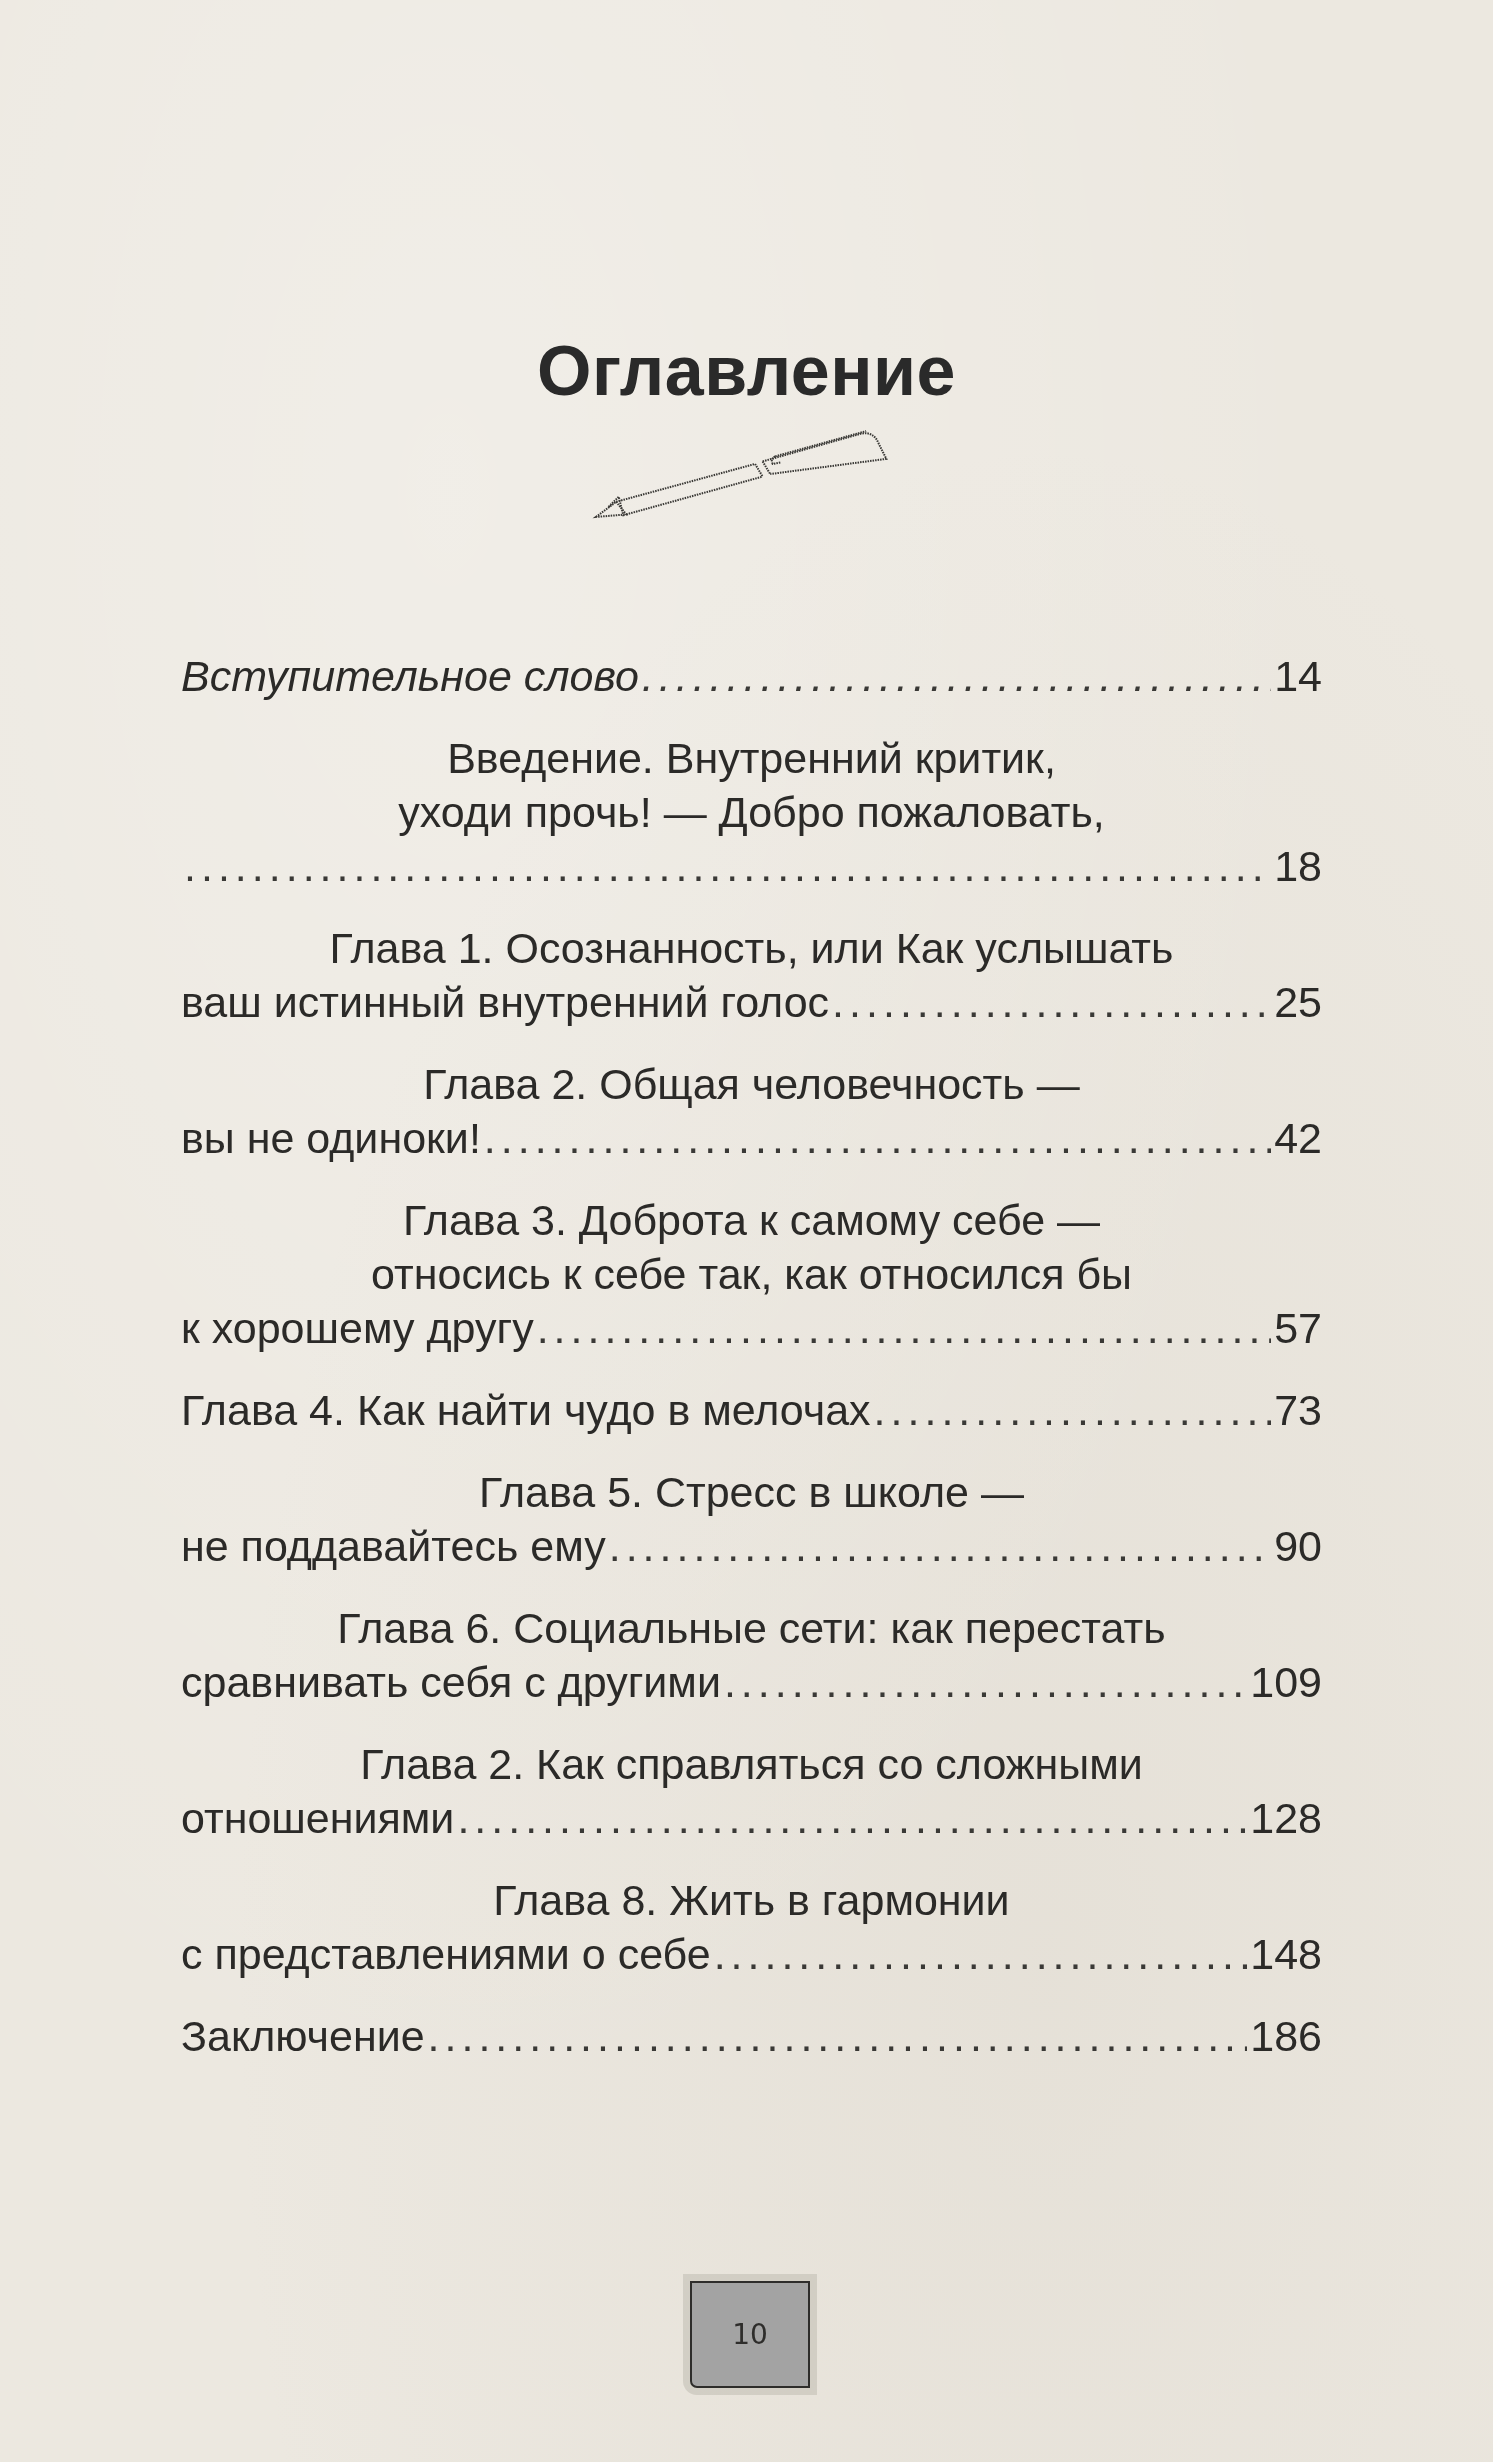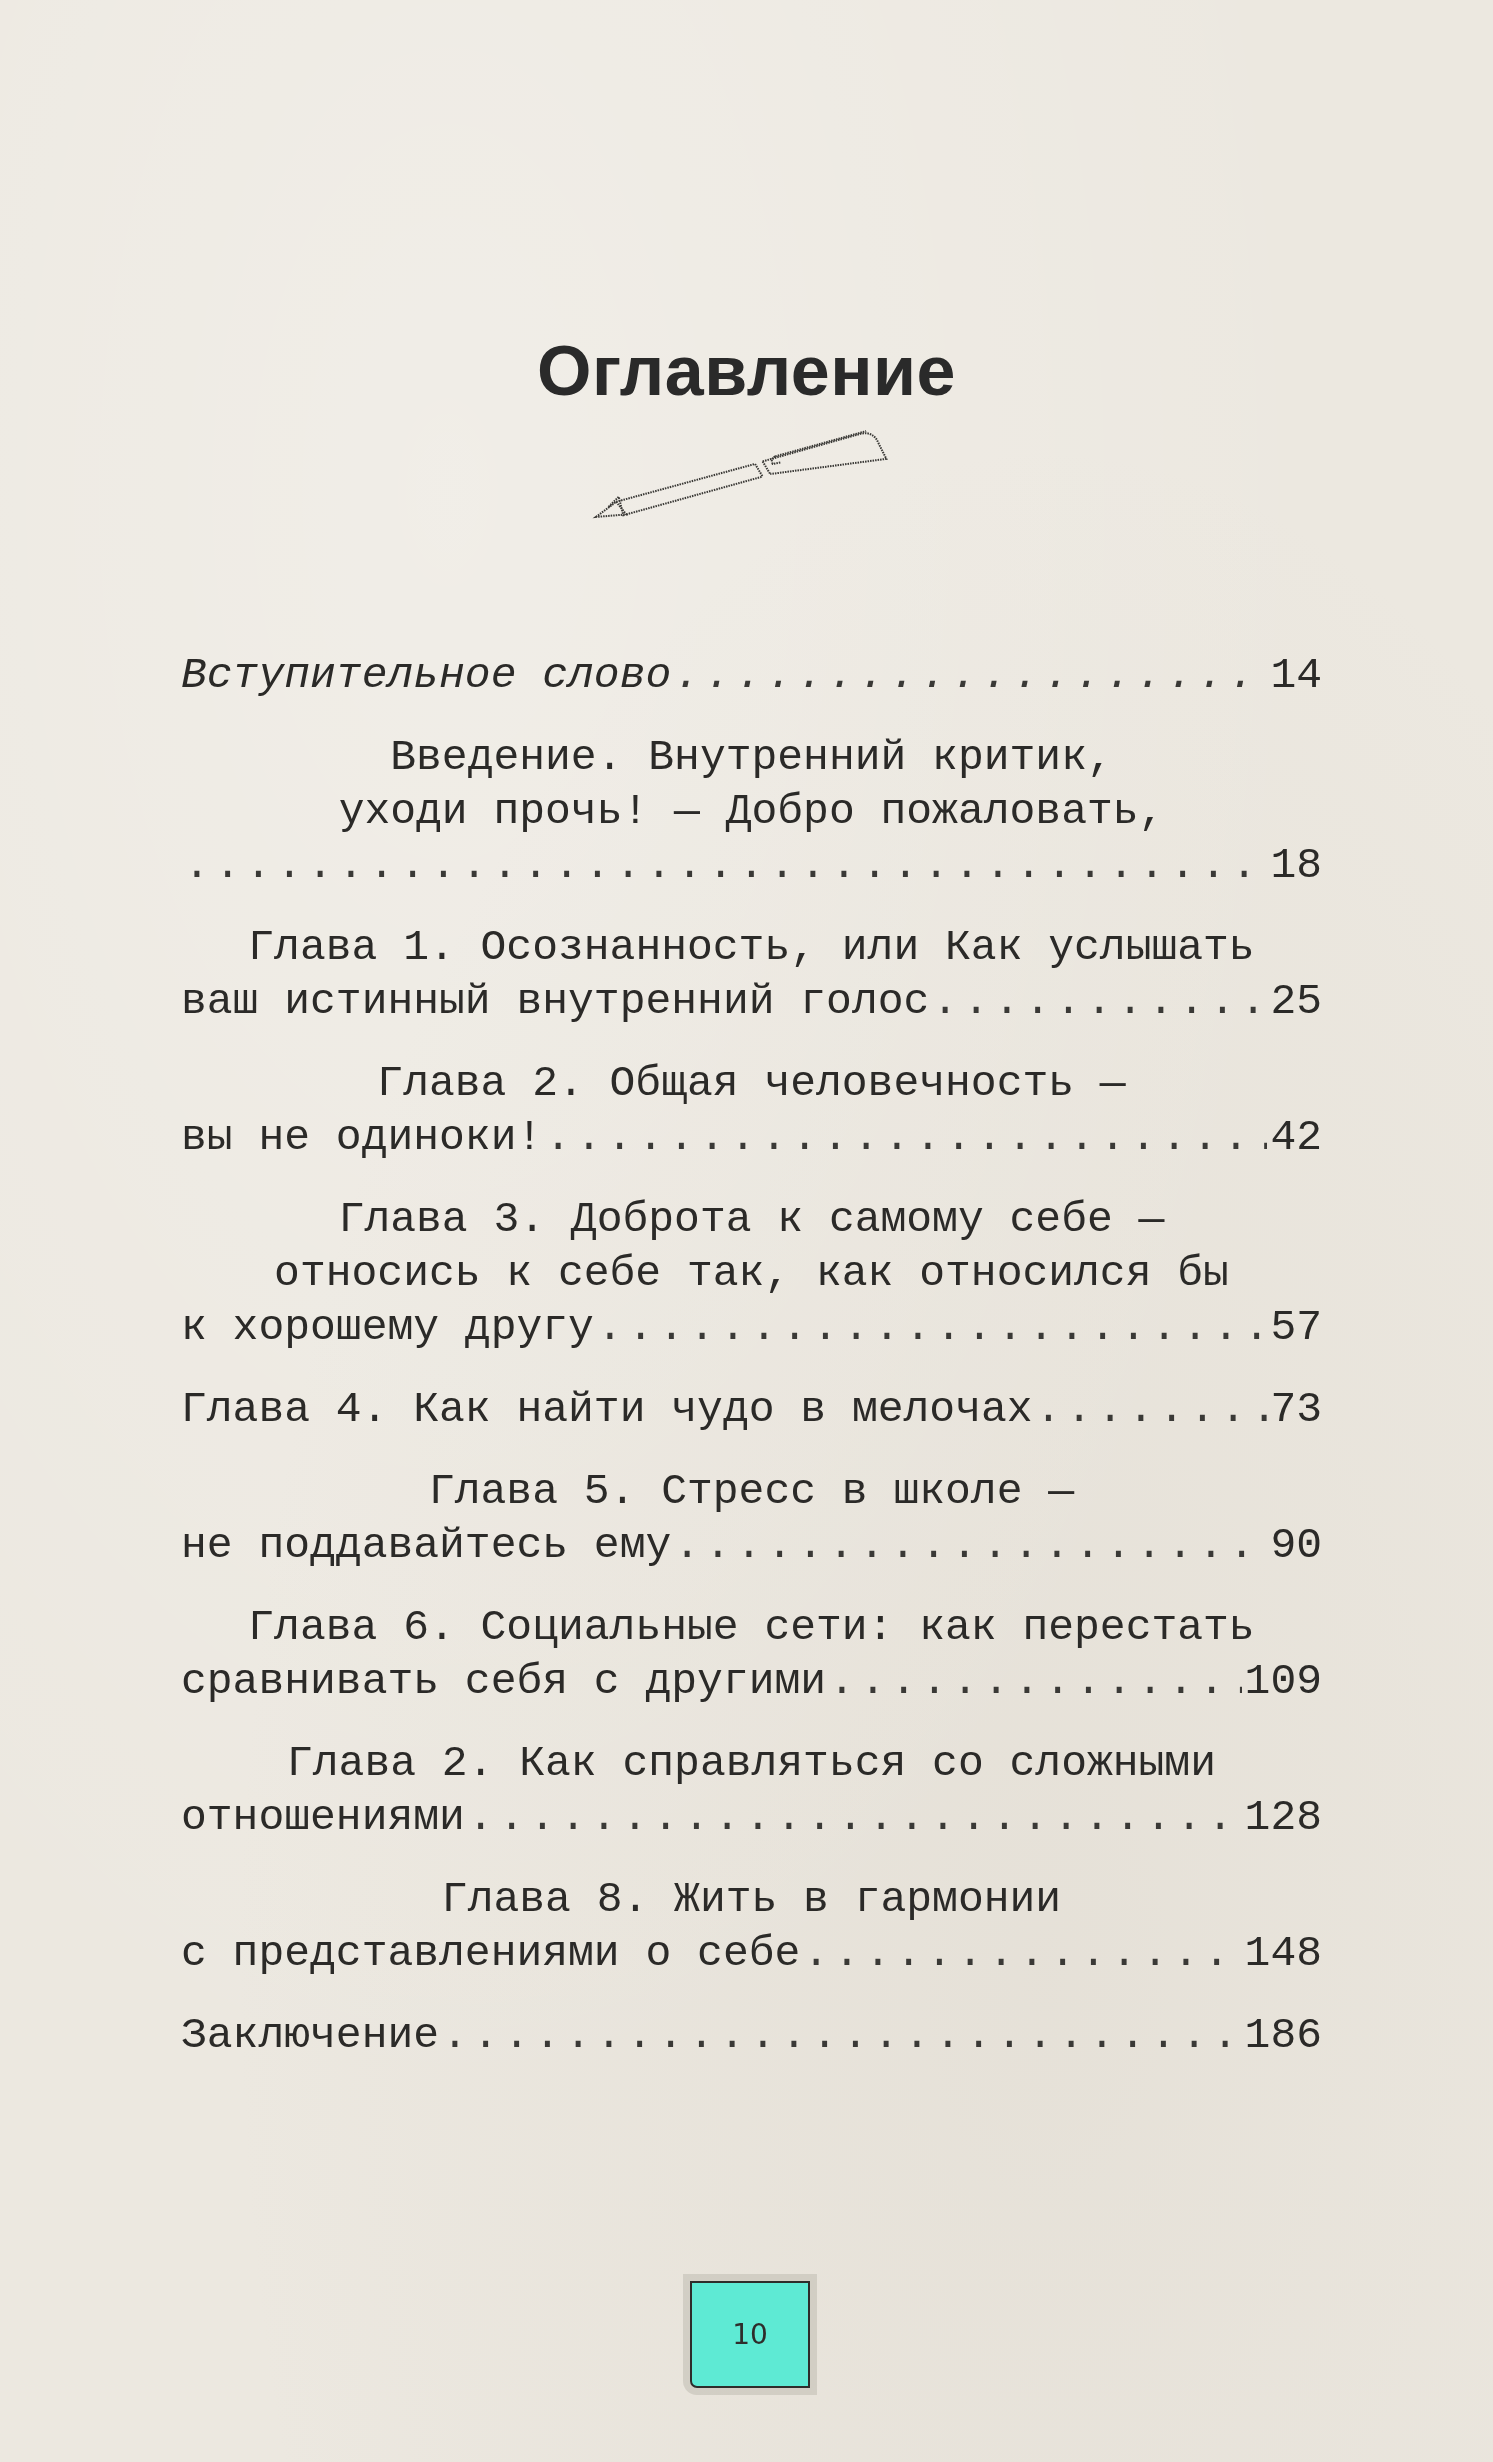--- a/index.html
+++ b/index.html
@@ -39,21 +39,21 @@
     left: 588px;
     top: 421px;
     width: 324px;
     height: 101px;
   }
   .toc {
     position: absolute;
     left: 181px;
     top: 649px;
     width: 1141px;
-    font-family: Liberation Mono, monospace;
+    font-family: Liberation Sans, sans-serif;
     font-size: 43px;
     line-height: 54px;
     color: #2B2A28;
   }
   .toc-entry {
     margin-bottom: 28px;
   }
   .toc-line {
     display: block;
     white-space: nowrap;
@@ -82,21 +82,21 @@
     font-style: italic;
   }
   .page-badge {
     position: absolute;
     left: 690px;
     top: 2281px;
     width: 120px;
     height: 107px;
     box-sizing: border-box;
     border: 2.5px solid #2E2D2B;
-    background: #5eead4;
+    background: #a3a3a3;
     box-shadow: 0 0 0 7px rgba(170,165,156,0.35);
     display: flex;
     align-items: center;
     justify-content: center;
     font-family: "DejaVu Sans", "Liberation Sans", sans-serif;
     font-size: 28px;
     color: #2E2D2B;
     border-bottom-left-radius: 7px;
   }
 </style>

